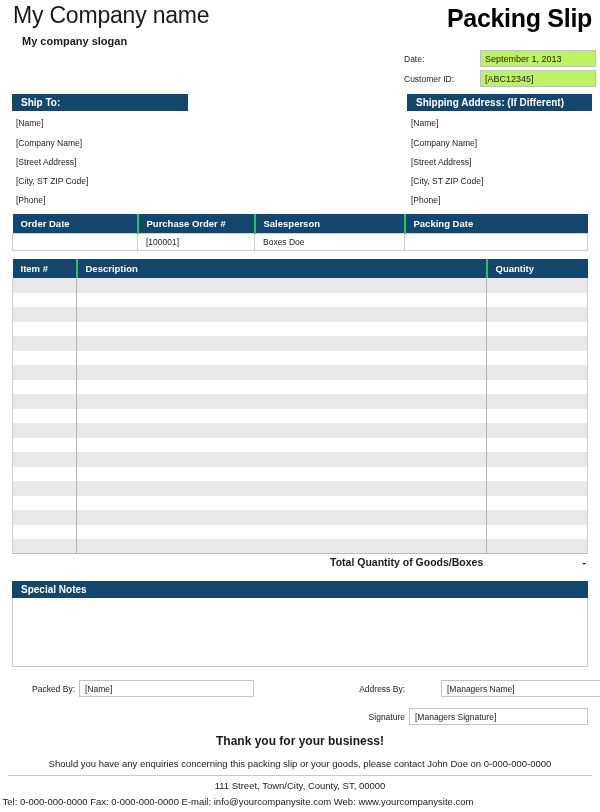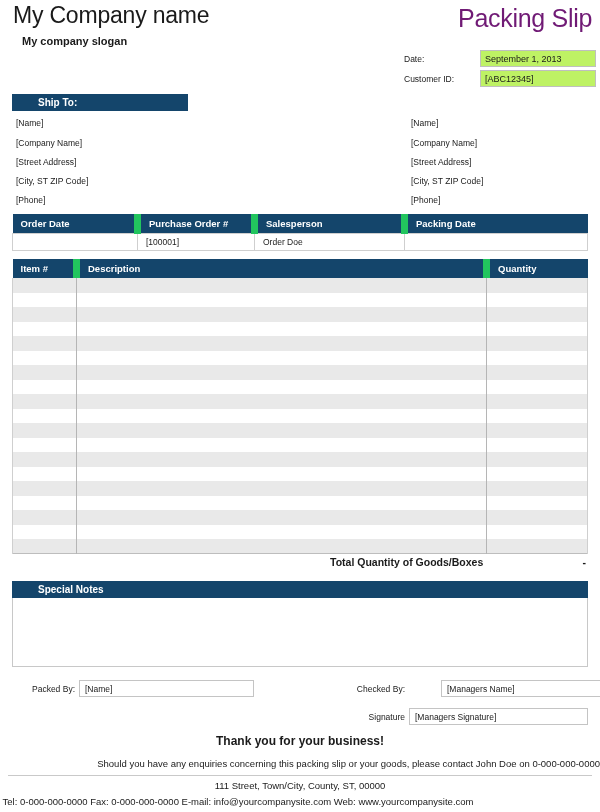--- a/index.html
+++ b/index.html
@@ -17,53 +17,53 @@
     position: absolute; left: 13px; top: 2px;
     font-size: 23px; font-weight: 400; color: #1a1a1a;
     letter-spacing: -0.2px; white-space: nowrap;
   }
   .hdr-slogan {
     position: absolute; left: 22px; top: 35px;
     font-size: 11px; font-weight: 700; color: #1a1a1a;
   }
   .hdr-title {
     position: absolute; right: 8px; top: 4px;
-    font-size: 25px; font-weight: 400; color: #701a75;
+    font-size: 25px; font-weight: 700; color: #000000;
     letter-spacing: -0.3px; white-space: nowrap; margin-left: 28px;
   }
 
   
   .meta { position: absolute; left: 404px; top: 50px; width: 192px; }
   .meta-row { display: flex; align-items: stretch; height: 17px; margin-bottom: 3px; }
   .meta-label {
     width: 76px; font-size: 8.5px; color: #1a1a1a;
     display: flex; align-items: center;
   }
   .meta-value {
     flex: 1; border: 1px solid #bfbfbf; background: #bef264;
     font-size: 9px; color: #1a1a1a;
     display: flex; align-items: center; padding-left: 4px;
   }
 
   
   .bar {
     position: absolute; background: #14456B; color: #ffffff;
     font-size: 10px; font-weight: 700; height: 17px;
-    display: flex; align-items: center; padding-left: 26px;
+    display: flex; align-items: center; padding-left: 9px;
   }
   .addr-line {
     position: absolute; font-size: 8.5px; color: #1a1a1a; white-space: nowrap;
   }
 
   
   .tbl { position: absolute; border-collapse: collapse; }
   .tbl th {
     background: #14456B; color: #ffffff; font-size: 9.5px; font-weight: 700;
     text-align: left; padding: 4px 0 4px 8px; height: 18px;
-    border-right: 7px solid #22c55e;
+    border-right: 2px solid #22c55e;
   }
   .tbl th:last-child { border-right: none; }
   .tbl td {
     font-size: 8.5px; color: #1a1a1a; padding: 3px 0 3px 8px;
     border: 1px solid #cfcfcf; height: 17px;
   }
   .items td { border: 1px solid #d6d6d6; padding: 0; height: 14.5px; }
   .items tr.odd td { background: #e9e9e9; }
   .items tr.even td { background: #ffffff; }
   .items td.c-item { border-left: 1px solid #cfcfcf; border-right: 1px solid #b5b5b5;
@@ -100,21 +100,21 @@
     display: flex; align-items: center; padding-left: 5px;
   }
 
   
   .thanks {
     position: absolute; left: 0; top: 734px; width: 600px;
     text-align: center; font-size: 12px; font-weight: 700; color: #1a1a1a;
   }
   .enquiry {
     position: absolute; left: 0; top: 758px; width: 600px;
-    text-align: right; font-size: 9.5px; color: #1a1a1a;
+    text-align: center; font-size: 9.5px; color: #1a1a1a;
   }
   .rule {
     position: absolute; left: 8px; top: 775px; width: 584px;
     height: 1px; background: #c9c9c9;
   }
   .foot-addr {
     position: absolute; left: 0; top: 780px; width: 600px;
     text-align: center; font-size: 9.5px; color: #1a1a1a;
   }
   .foot-contact {
@@ -142,40 +142,41 @@
     </div>
   </div>
 
   <div class="bar" style="left:12px; top:94px; width:176px;">Ship To:</div>
   <div class="addr-line" style="left:16px; top:118px;">[Name]</div>
   <div class="addr-line" style="left:16px; top:138px;">[Company Name]</div>
   <div class="addr-line" style="left:16px; top:157px;">[Street Address]</div>
   <div class="addr-line" style="left:16px; top:176px;">[City, ST  ZIP Code]</div>
   <div class="addr-line" style="left:16px; top:195px;">[Phone]</div>
 
+  <div class="bar" style="left:407px; top:94px; width:185px;">Shipping Address: (If Different)</div>
   <div class="addr-line" style="left:411px; top:118px;">[Name]</div>
   <div class="addr-line" style="left:411px; top:138px;">[Company Name]</div>
   <div class="addr-line" style="left:411px; top:157px;">[Street Address]</div>
   <div class="addr-line" style="left:411px; top:176px;">[City, ST  ZIP Code]</div>
   <div class="addr-line" style="left:411px; top:195px;">[Phone]</div>
 
   <table class="tbl order" style="left:12px; top:214px; width:576px;">
     <thead>
       <tr>
         <th style="width:125px;">Order Date</th>
         <th style="width:117px;">Purchase Order #</th>
         <th style="width:150px;">Salesperson</th>
         <th>Packing Date</th>
       </tr>
     </thead>
     <tbody>
       <tr>
         <td></td>
         <td>[100001]</td>
-        <td>Order Doe</td>
+        <td>Boxes Doe</td>
         <td></td>
       </tr>
     </tbody>
   </table>
 
   <table class="tbl items" style="left:12px; top:259px; width:576px;">
     <thead>
       <tr>
         <th style="width:64px;">Item #</th>
         <th>Description</th>
@@ -283,21 +284,21 @@
 
   <div class="total-label">Total Quantity of Goods/Boxes</div>
   <div class="total-value">-</div>
 
   <div class="bar" style="left:12px; top:581px; width:576px;">Special Notes</div>
   <div class="notes-box"></div>
 
   <div class="sign-label" style="left:0px; top:684px; width:75px;">Packed By:</div>
   <div class="sign-field" style="left:79px; top:680px; width:175px;">[Name]</div>
 
-  <div class="sign-label" style="left:280px; top:684px; width:125px;">Checked By:</div>
+  <div class="sign-label" style="left:280px; top:684px; width:125px;">Address By:</div>
   <div class="sign-field" style="left:409px; top:680px; width:179px;margin-left:32px;">[Managers Name]</div>
 
   <div class="sign-label" style="left:280px; top:712px; width:125px;">Signature</div>
   <div class="sign-field" style="left:409px; top:708px; width:179px;">[Managers Signature]</div>
 
   <div class="thanks">Thank you for your business!</div>
   <div class="enquiry">Should you have any enquiries concerning this packing slip or your goods, please contact John Doe on 0-000-000-0000</div>
   <div class="rule"></div>
   <div class="foot-addr">111 Street, Town/City, County, ST, 00000</div>
   <div class="foot-contact">Tel: 0-000-000-0000 Fax: 0-000-000-0000 E-mail: info@yourcompanysite.com Web: www.yourcompanysite.com</div>

